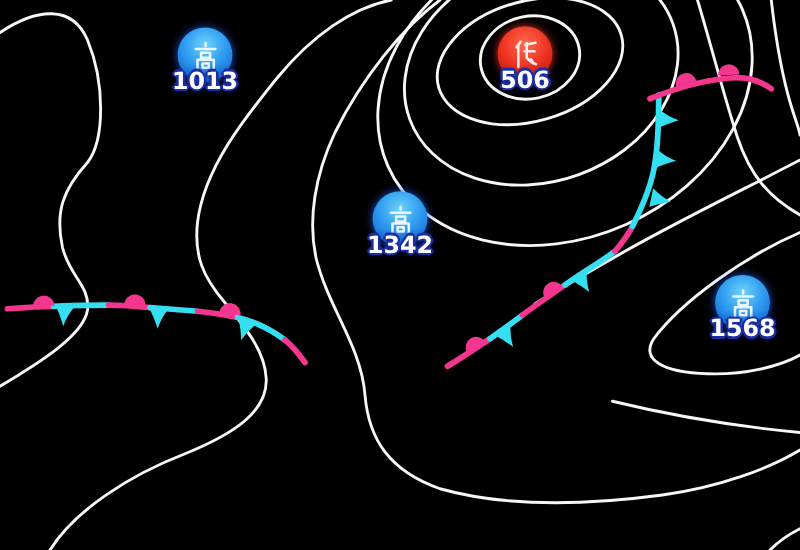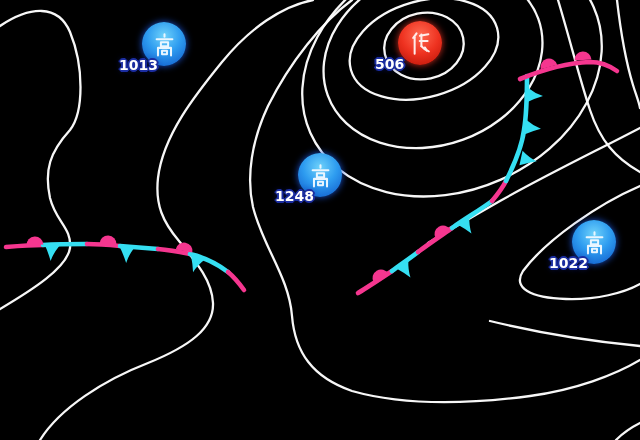--- a/index.html
+++ b/index.html
@@ -20,22 +20,22 @@
     box-shadow:0 0 7px rgba(30,90,230,.9);
   }
   .low .circle{
     background:radial-gradient(circle at 50% 32%, #ff6a52 0%, #ee3220 50%, #b81205 100%);
     box-shadow:0 0 7px rgba(230,50,35,.9);
   }
   .glyph{width:27px;height:27px;}
   .glyph path{fill:none;stroke:#eaf6ff;stroke-width:1.8;stroke-linecap:round;stroke-linejoin:round;}
   .low .glyph path{stroke:#ffecea;}
   .value{
-    position:absolute;left:-45px;top:12px;width:90px;
-    color:#ffffff;font-size:14px;font-weight:bold;line-height:19px;
+    position:absolute;left:-45px;top:12px;width:90px;text-align:center;
+    color:#ffffff;font-size:19px;font-weight:bold;line-height:19px;
     text-shadow:-2px 0 0 #1b2da0,2px 0 0 #1b2da0,0 -2px 0 #1b2da0,0 2px 0 #1b2da0,
       -1px -1px 0 #1b2da0,1px -1px 0 #1b2da0,-1px 1px 0 #1b2da0,1px 1px 0 #1b2da0,
       0 0 6px rgba(20,40,160,.95);
   }
 </style>
 </head>
 <body>
 
 <div id="stage">
 
@@ -115,29 +115,29 @@
   <div class="badge high" style="left:320px;top:175px">
     <div class="circle">
       <svg class="glyph" viewBox="0 0 24 24" aria-label="高">
         <path d="M12 3v2.2"></path>
           <path d="M5 7.3h14"></path>
           <path d="M8.8 10h6.4v3.6H8.8z"></path>
         <path d="M6.2 21.8V15h11.6v6.8"></path>
           <path d="M9.8 17.6h4.4v3h-4.4z"></path>
       </svg>
     </div>
-    <div class="value">1248</div>
+    <div class="value">1342</div>
   </div>
 
   <div class="badge high" style="left:594px;top:242px">
     <div class="circle">
       <svg class="glyph" viewBox="0 0 24 24" aria-label="高">
         <path d="M12 3v2.2"></path>
           <path d="M5 7.3h14"></path>
           <path d="M8.8 10h6.4v3.6H8.8z"></path>
         <path d="M6.2 21.8V15h11.6v6.8"></path>
           <path d="M9.8 17.6h4.4v3h-4.4z"></path>
       </svg>
     </div>
-    <div class="value">1022</div>
+    <div class="value">1568</div>
   </div>
 
 </div>
 
 </body></html>

